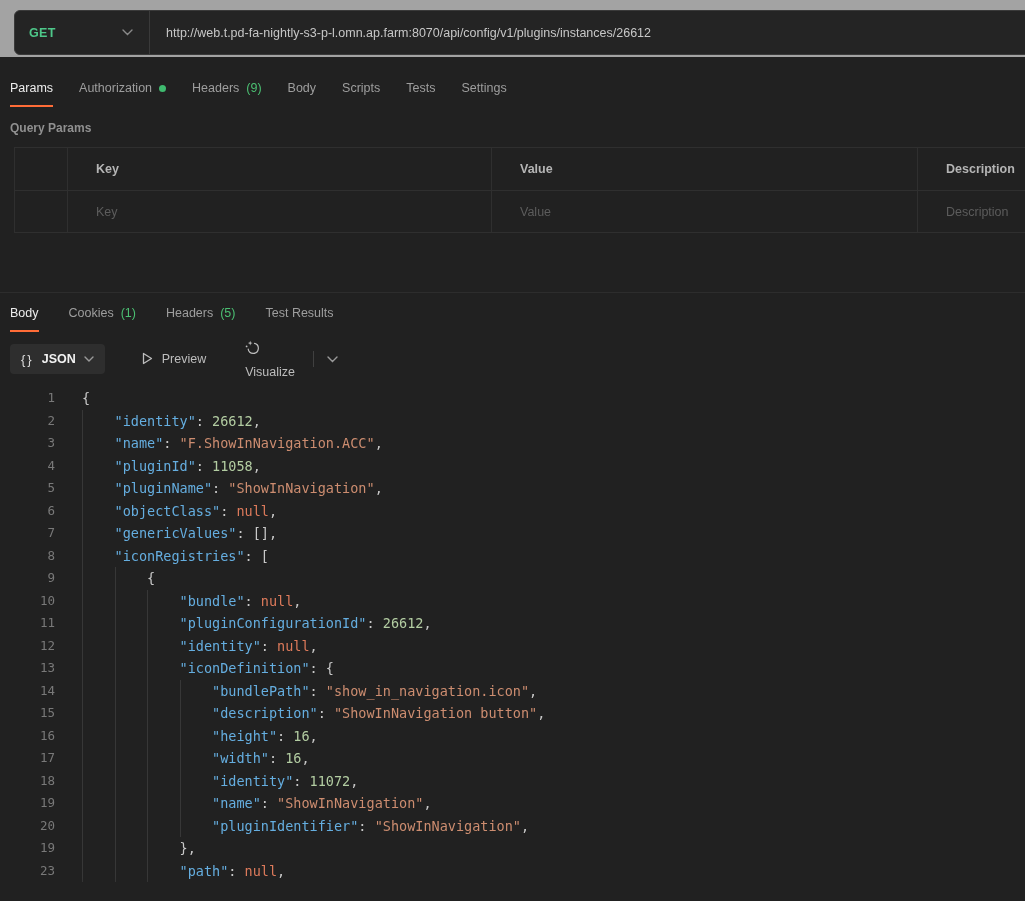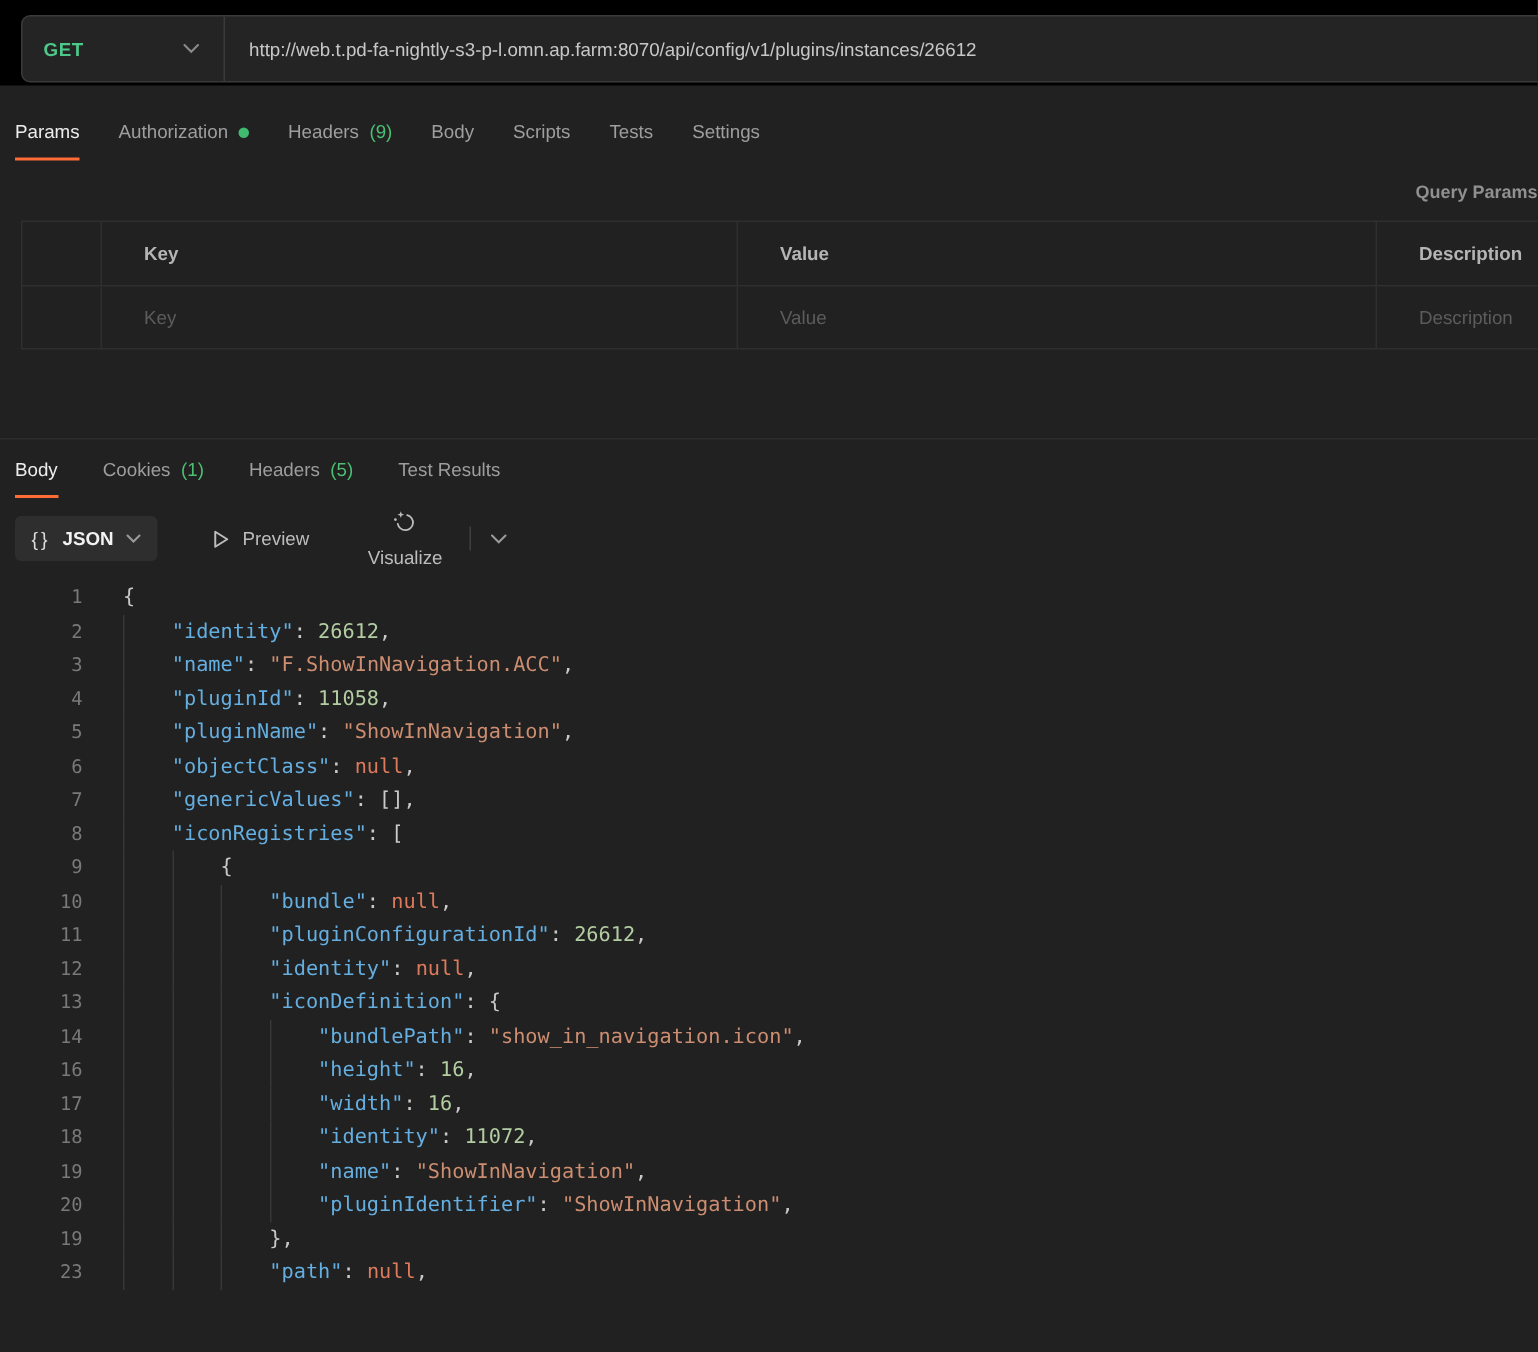--- a/index.html
+++ b/index.html
@@ -5,21 +5,21 @@
   * { box-sizing: border-box; margin: 0; padding: 0; }
   html,body { width:1025px; height:901px; }
   body {
     background:#212121;
     font-family:"Liberation Sans", sans-serif;
     overflow:hidden;
     position:relative;
     color:#c9c9c9;
   }
   
-  .topbar { position:relative; height:57px; background:#000000; }
+  .topbar { position:relative; height:57px; background:#a3a3a3; }
   .reqbar {
     position:absolute; left:14px; right:-18px; top:10px; height:45px;
     background:#242424; border:1px solid #3a3a3a; border-radius:6px;
     display:flex; align-items:center; overflow:hidden;
   }
   .method {
     display:flex; align-items:center; justify-content:space-between;
     width:134px; height:100%; padding:0 16px 0 14px; cursor:pointer; flex:none;
   }
   .method-label { color:#4ec88a; font-size:12.5px; font-weight:600; letter-spacing:.4px; }
@@ -30,21 +30,21 @@
   
   .tabs { display:flex; gap:26px; padding:24px 0 0 10px; }
   .tab {
     font-size:12.5px; color:#9e9e9e; display:flex; align-items:center; gap:7px;
     padding-bottom:10px; border-bottom:2px solid transparent; cursor:pointer; white-space:nowrap;
   }
   .tab.active { color:#ededed; border-bottom-color:#ff6c37; }
   .count { color:#4bbf72; }
   .dot { width:7px; height:7px; border-radius:50%; background:#3fba6f; display:inline-block; }
 
-  .section-title { margin:14px 0 0 10px; font-size:12px; font-weight:700; color:#909090;text-align:right; }
+  .section-title { margin:14px 0 0 10px; font-size:12px; font-weight:700; color:#909090; }
 
   
   .ptable { margin:12px 0 0 14px; width:1051px; border:1px solid #2f2f2f; }
   .prow { display:grid; grid-template-columns:52px 424px 426px 1fr; height:42px; }
   .prow + .prow { border-top:1px solid #2f2f2f; }
   .pcell { display:flex; align-items:center; padding:0 28px; border-left:1px solid #2f2f2f; font-size:12.5px; }
   .pcell:first-child { border-left:none; }
   .prow.head .pcell { color:#b5b5b5; font-weight:700; }
   .prow.vals .pcell { color:#5c5c5c; }
 
@@ -52,21 +52,21 @@
 
   
   .rtabs { display:flex; gap:30px; padding:13px 0 0 10px; }
   .rtoolbar { display:flex; align-items:center; margin:12px 0 0 10px; height:30px; }
   .fmt-btn {
     display:flex; align-items:center; gap:8px; background:#2e2e2e; border-radius:4px;
     height:30px; padding:0 11px; cursor:pointer;
   }
   .braces { color:#dcdcdc; font-size:13px; letter-spacing:2px; font-weight:400; }
   .fmt-label { color:#f2f2f2; font-size:12.5px; font-weight:600; }
-  .tool-btn { display:flex; align-items:center; gap:9px; color:#bdbdbd; font-size:12.5px; cursor:pointer;padding-left:11px; }
+  .tool-btn { display:flex; gap:9px; color:#bdbdbd; font-size:12.5px; cursor:pointer;padding-left:11px; }
   .tb-preview { margin-left:26px; }
   .tb-visualize { margin-left:28px;flex-direction:column; }
   .tdiv { width:1px; height:16px; background:#404040; margin-left:18px; }
   .more-chev { margin-left:13px; cursor:pointer; display:inline-flex; }
 
   
   .code { margin-top:13px; font-family:"DejaVu Sans Mono","Liberation Mono",monospace; font-size:13.5px; }
   .cline { display:flex; height:22.5px; line-height:22.5px; }
   .ln { width:55px; text-align:right; color:#797979; flex:none; font-size:12.5px; }
   .lc { flex:1; position:relative; white-space:pre; padding-left:27px; color:#c9c9c9; }
@@ -247,20 +247,24 @@
     </div>
     <div class="cline">
       <span class="ln">13</span>
       <span class="lc"><span class="ig" style="left: calc(0ch + 27px);"></span><span class="ig" style="left: calc(4ch + 27px);"></span><span class="ig" style="left: calc(8ch + 27px);"></span>            <span class="tk-k">"iconDefinition"</span>: {</span>
     </div>
     <div class="cline">
       <span class="ln">14</span>
       <span class="lc"><span class="ig" style="left: calc(0ch + 27px);"></span><span class="ig" style="left: calc(4ch + 27px);"></span><span class="ig" style="left: calc(8ch + 27px);"></span><span class="ig" style="left: calc(12ch + 27px);"></span>                <span class="tk-k">"bundlePath"</span>: <span class="tk-s">"show_in_navigation.icon"</span>,</span>
     </div>
     <div class="cline">
+      <span class="ln">15</span>
+      <span class="lc"><span class="ig" style="left: calc(0ch + 27px);"></span><span class="ig" style="left: calc(4ch + 27px);"></span><span class="ig" style="left: calc(8ch + 27px);"></span><span class="ig" style="left: calc(12ch + 27px);"></span>                <span class="tk-k">"description"</span>: <span class="tk-s">"ShowInNavigation button"</span>,</span>
+    </div>
+    <div class="cline">
       <span class="ln">16</span>
       <span class="lc"><span class="ig" style="left: calc(0ch + 27px);"></span><span class="ig" style="left: calc(4ch + 27px);"></span><span class="ig" style="left: calc(8ch + 27px);"></span><span class="ig" style="left: calc(12ch + 27px);"></span>                <span class="tk-k">"height"</span>: <span class="tk-n">16</span>,</span>
     </div>
     <div class="cline">
       <span class="ln">17</span>
       <span class="lc"><span class="ig" style="left: calc(0ch + 27px);"></span><span class="ig" style="left: calc(4ch + 27px);"></span><span class="ig" style="left: calc(8ch + 27px);"></span><span class="ig" style="left: calc(12ch + 27px);"></span>                <span class="tk-k">"width"</span>: <span class="tk-n">16</span>,</span>
     </div>
     <div class="cline">
       <span class="ln">18</span>
       <span class="lc"><span class="ig" style="left: calc(0ch + 27px);"></span><span class="ig" style="left: calc(4ch + 27px);"></span><span class="ig" style="left: calc(8ch + 27px);"></span><span class="ig" style="left: calc(12ch + 27px);"></span>                <span class="tk-k">"identity"</span>: <span class="tk-n">11072</span>,</span>

